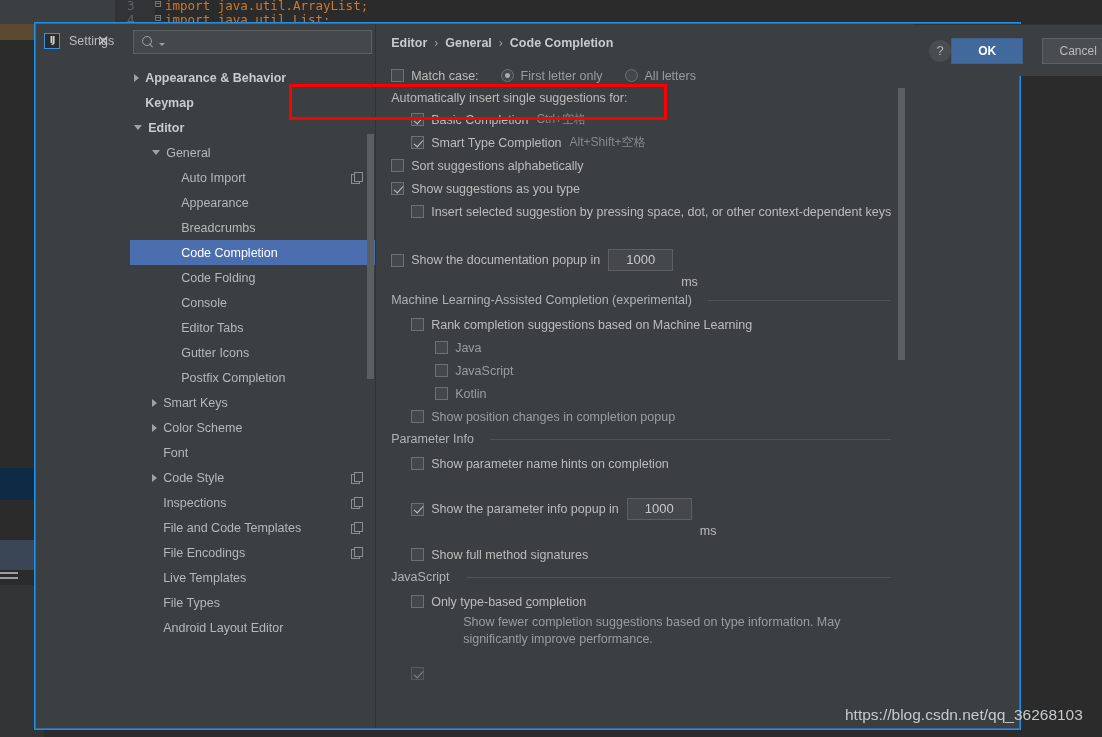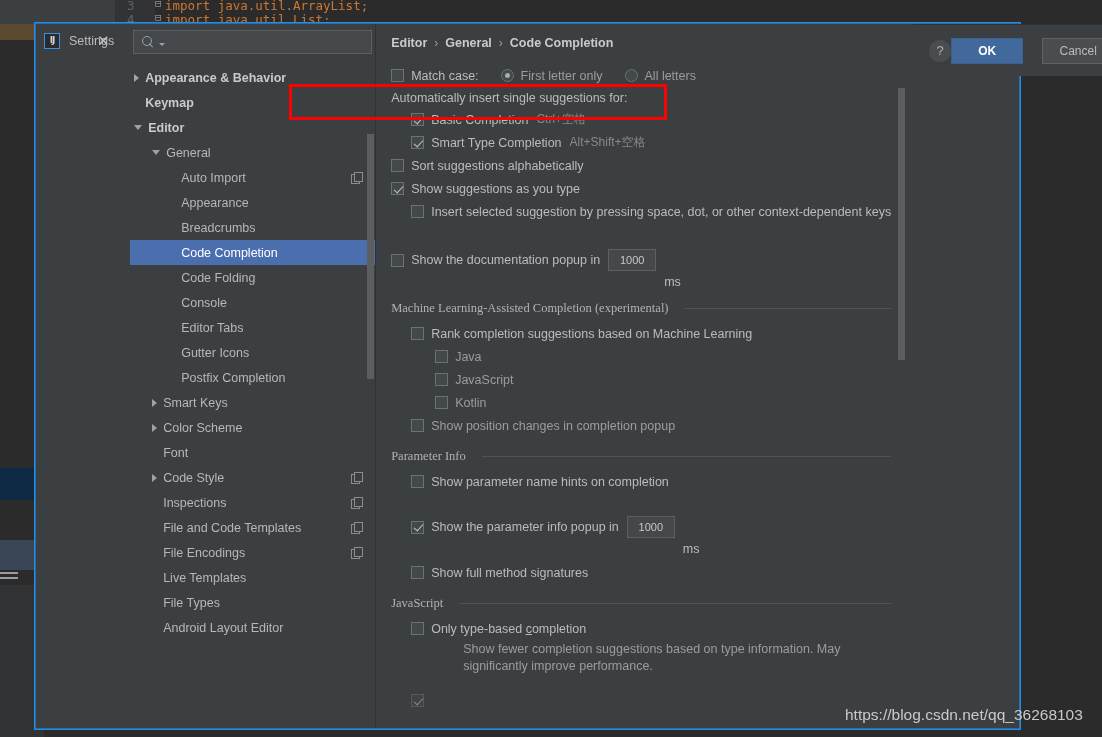--- a/index.html
+++ b/index.html
@@ -224,34 +224,33 @@
   }
   .rb.checked::after {
     content: "";
     position: absolute; left: 3px; top: 3px;
     width: 5px; height: 5px; border-radius: 50%; background: #a9acae;
   }
   .lbl { white-space: nowrap; }
   .lbl.dim { color: #9a9d9f; }
   .shortcut { color: #868a8c; font-size: 12px; margin-left: 8px; white-space: nowrap; }
   .spin {
-    width: 48px; height: 22px; margin: 0 8px;
+    width: 65px; height: 22px; margin: 0 8px;
     background: #45484a; border: 1px solid #5e6060;
-    color: #c6c9cb; font-size: 11px;
+    color: #c6c9cb; font-size: 13px;
     text-align: center; line-height: 20px;
     font-family: "Liberation Sans", sans-serif;
     flex: none;
   }
   .unit { color: #bbbbbb; font-size: 12.5px; margin-top: 44px; }
 
   .section {
     display: flex; align-items: center; gap: 16px;
     font-size: 12.5px; color: #b0b3b5;
-    margin: 12px 0 6px 0;
-    font-family: Liberation Serif, serif;
+    margin: 4px 0 6px 0;
   }
   .section .line { flex: 1; height: 1px; background: #4f5355; }
   .plain-label { font-size: 12.5px; color: #bbbbbb; margin: 2px 0 3px 0; }
   .sub-desc {
     font-size: 12.5px; color: #9a9d9f; line-height: 17px;
     padding-left: 72px; max-width: 480px; margin-top: 1px;
   }
   .uline { text-decoration: underline; }
 
   #content-scrollbar {

